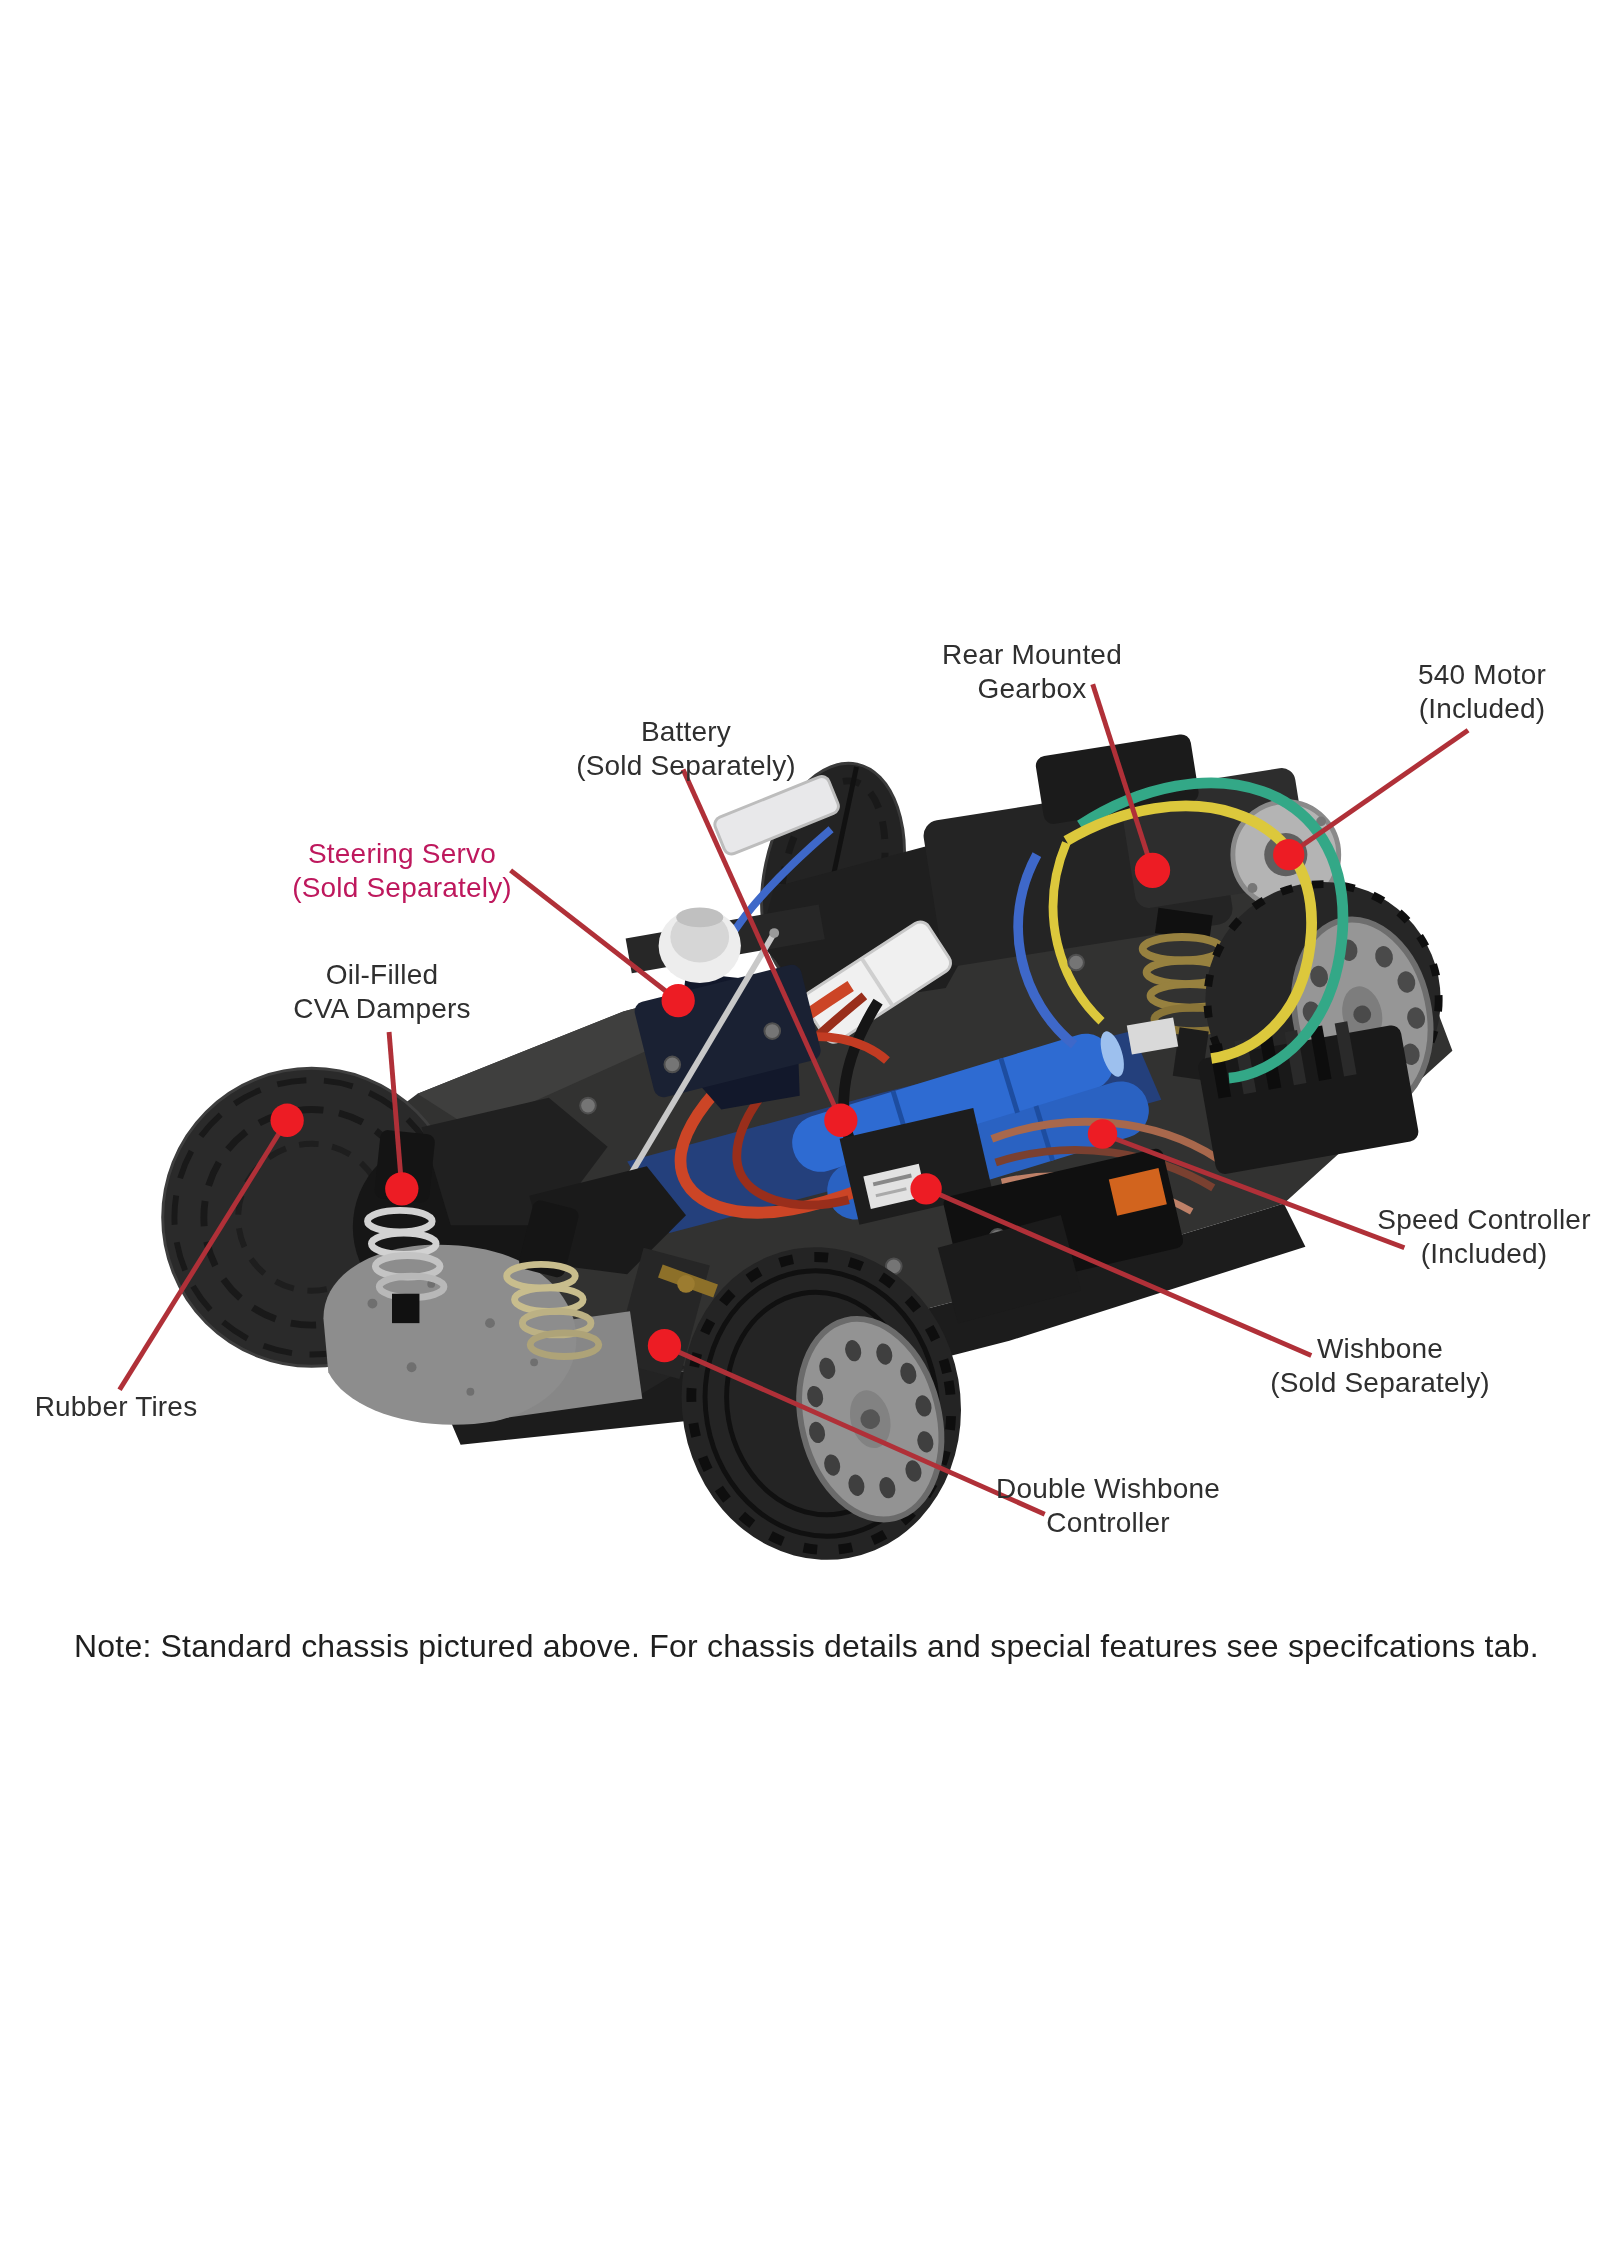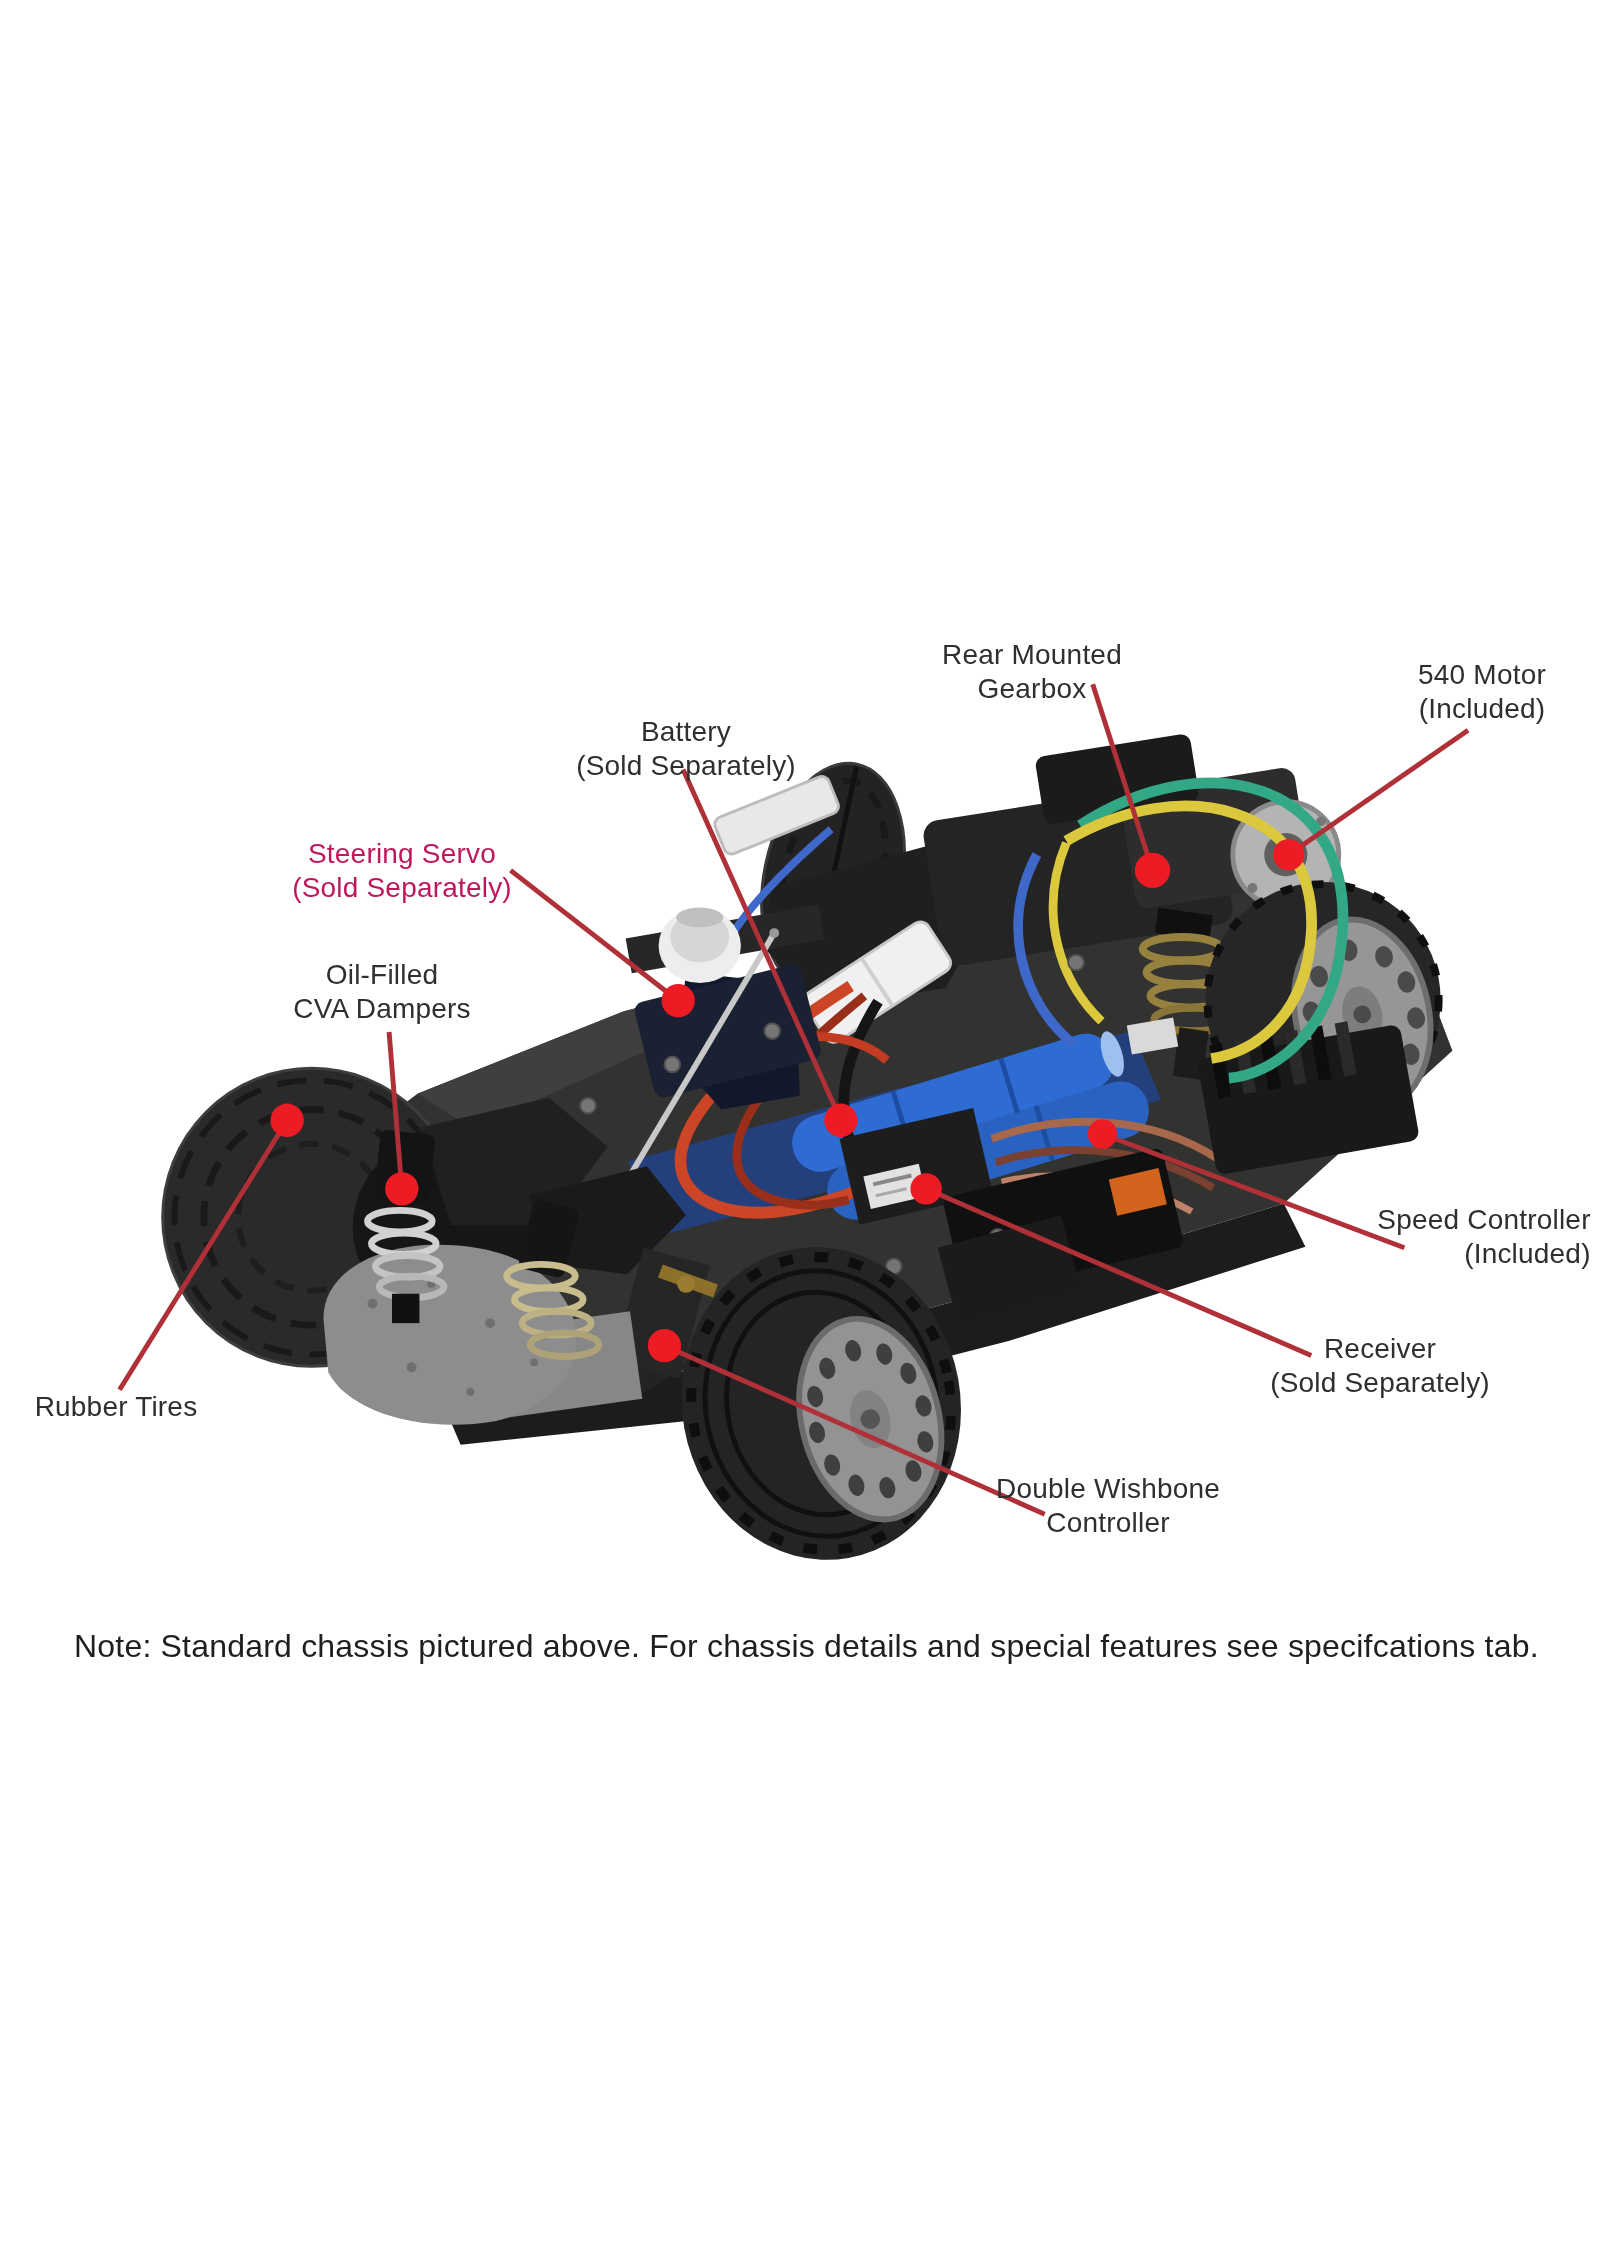--- a/index.html
+++ b/index.html
@@ -300,26 +300,26 @@
         <div>Steering Servo</div>
         <div>(Sold Separately)</div>
       </div>
       <div class="callout" style="left: 382px; top: 992px; color: rgb(47, 47, 47);">
         <div>Oil-Filled</div>
         <div>CVA Dampers</div>
       </div>
       <div class="callout" style="left: 116px; top: 1407px; color: rgb(47, 47, 47);">
         <div>Rubber Tires</div>
       </div>
-      <div class="callout" style="left: 1484px; top: 1237px; color: rgb(47, 47, 47); text-align: right;">
+      <div class="callout" style="left: 1484px; top: 1237px; color: rgb(47, 47, 47);">
         <div>Speed Controller</div>
         <div>(Included)</div>
       </div>
       <div class="callout" style="left: 1380px; top: 1366px; color: rgb(47, 47, 47);">
-        <div>Receiver</div>
+        <div>Wishbone</div>
         <div>(Sold Separately)</div>
       </div>
       <div class="callout" style="left: 1108px; top: 1506px; color: rgb(47, 47, 47);">
         <div>Double Wishbone</div>
         <div>Controller</div>
       </div>
     </div>
 
   <div class="note">Note: Standard chassis pictured above. For chassis details and special features see specifcations tab.</div>
 </div>

